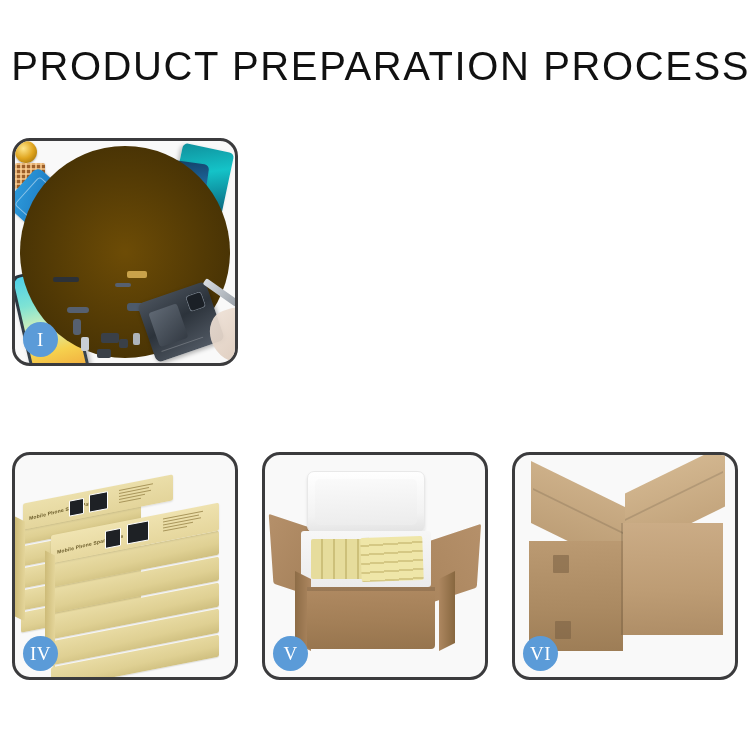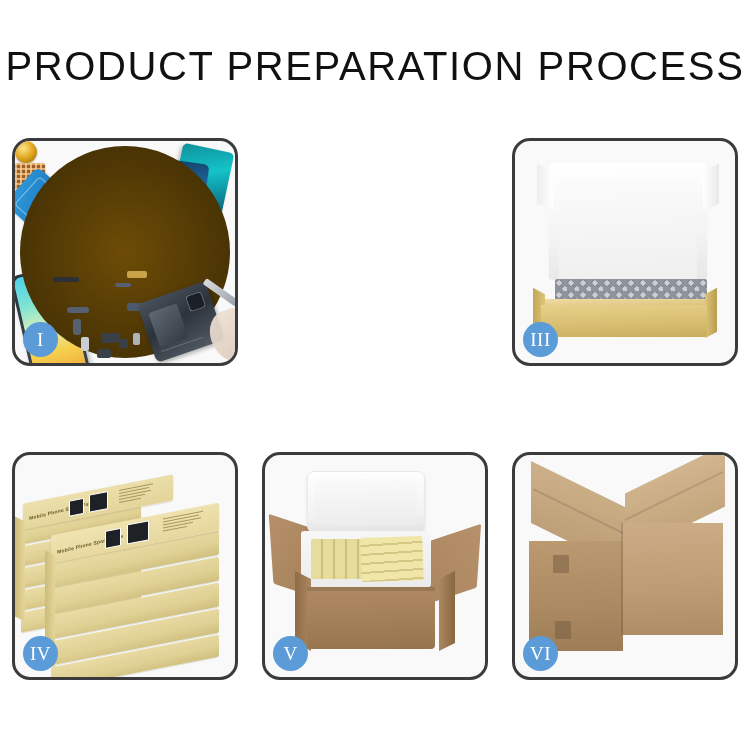--- a/index.html
+++ b/index.html
@@ -5,21 +5,21 @@
   * { box-sizing: border-box; margin: 0; padding: 0; }
   html, body {
     width: 750px; height: 750px;
     background: #ffffff;
     font-family: "Liberation Sans", sans-serif;
     overflow: hidden;
   }
   #page { position: relative; width: 750px; height: 750px; background: #fff; }
 
   
-  .header { position: absolute; left: 0; top: 0; width: 750px; text-align: center; }
+  .header { position: absolute; left: 0; top: 0; width: 750px; text-align: right; }
   .title {
     font-size: 40px; letter-spacing: 1.6px; color: #111;
     font-weight: 400; line-height: 1; padding-top: 46px;
     font-family: "Liberation Sans", sans-serif;
   }
   .subtitle {
     font-size: 15.5px; color: #1a1a1a; font-weight: 400;
     padding-top: 16px; letter-spacing: .15px;
   }
 
@@ -398,32 +398,20 @@
           <div class="ln" style="top:52px;"></div>
         </div>
 
         <div class="hand"></div>
         <div class="tool"></div>
       </div>
       <div class="badge">I</div>
     </div>
 
 
-    <div class="panel p3">
-      <div class="scene">
-        <div class="lidwhite"></div>
-        <div class="lidinner"></div>
-        <div class="bubblegrey"></div>
-        <div class="boxtoprim"></div>
-        <div class="boxleftwall"></div>
-        <div class="boxrightwall"></div>
-        <div class="boxfront"></div>
-      </div>
-      <div class="badge">III</div>
-    </div>
 
     <div class="panel p4">
       <div class="scene">
 
         <div class="slab" style="left:6px;top:58px;width:120px;height:20px;transform:skewY(-11deg);"></div>
         <div class="slab" style="left:6px;top:80px;width:120px;height:20px;transform:skewY(-11deg);"></div>
         <div class="slab" style="left:6px;top:102px;width:120px;height:20px;transform:skewY(-11deg);"></div>
         <div class="slab" style="left:6px;top:124px;width:120px;height:20px;transform:skewY(-11deg);"></div>
         <div class="slab" style="left:6px;top:146px;width:120px;height:20px;transform:skewY(-11deg);"></div>
 

